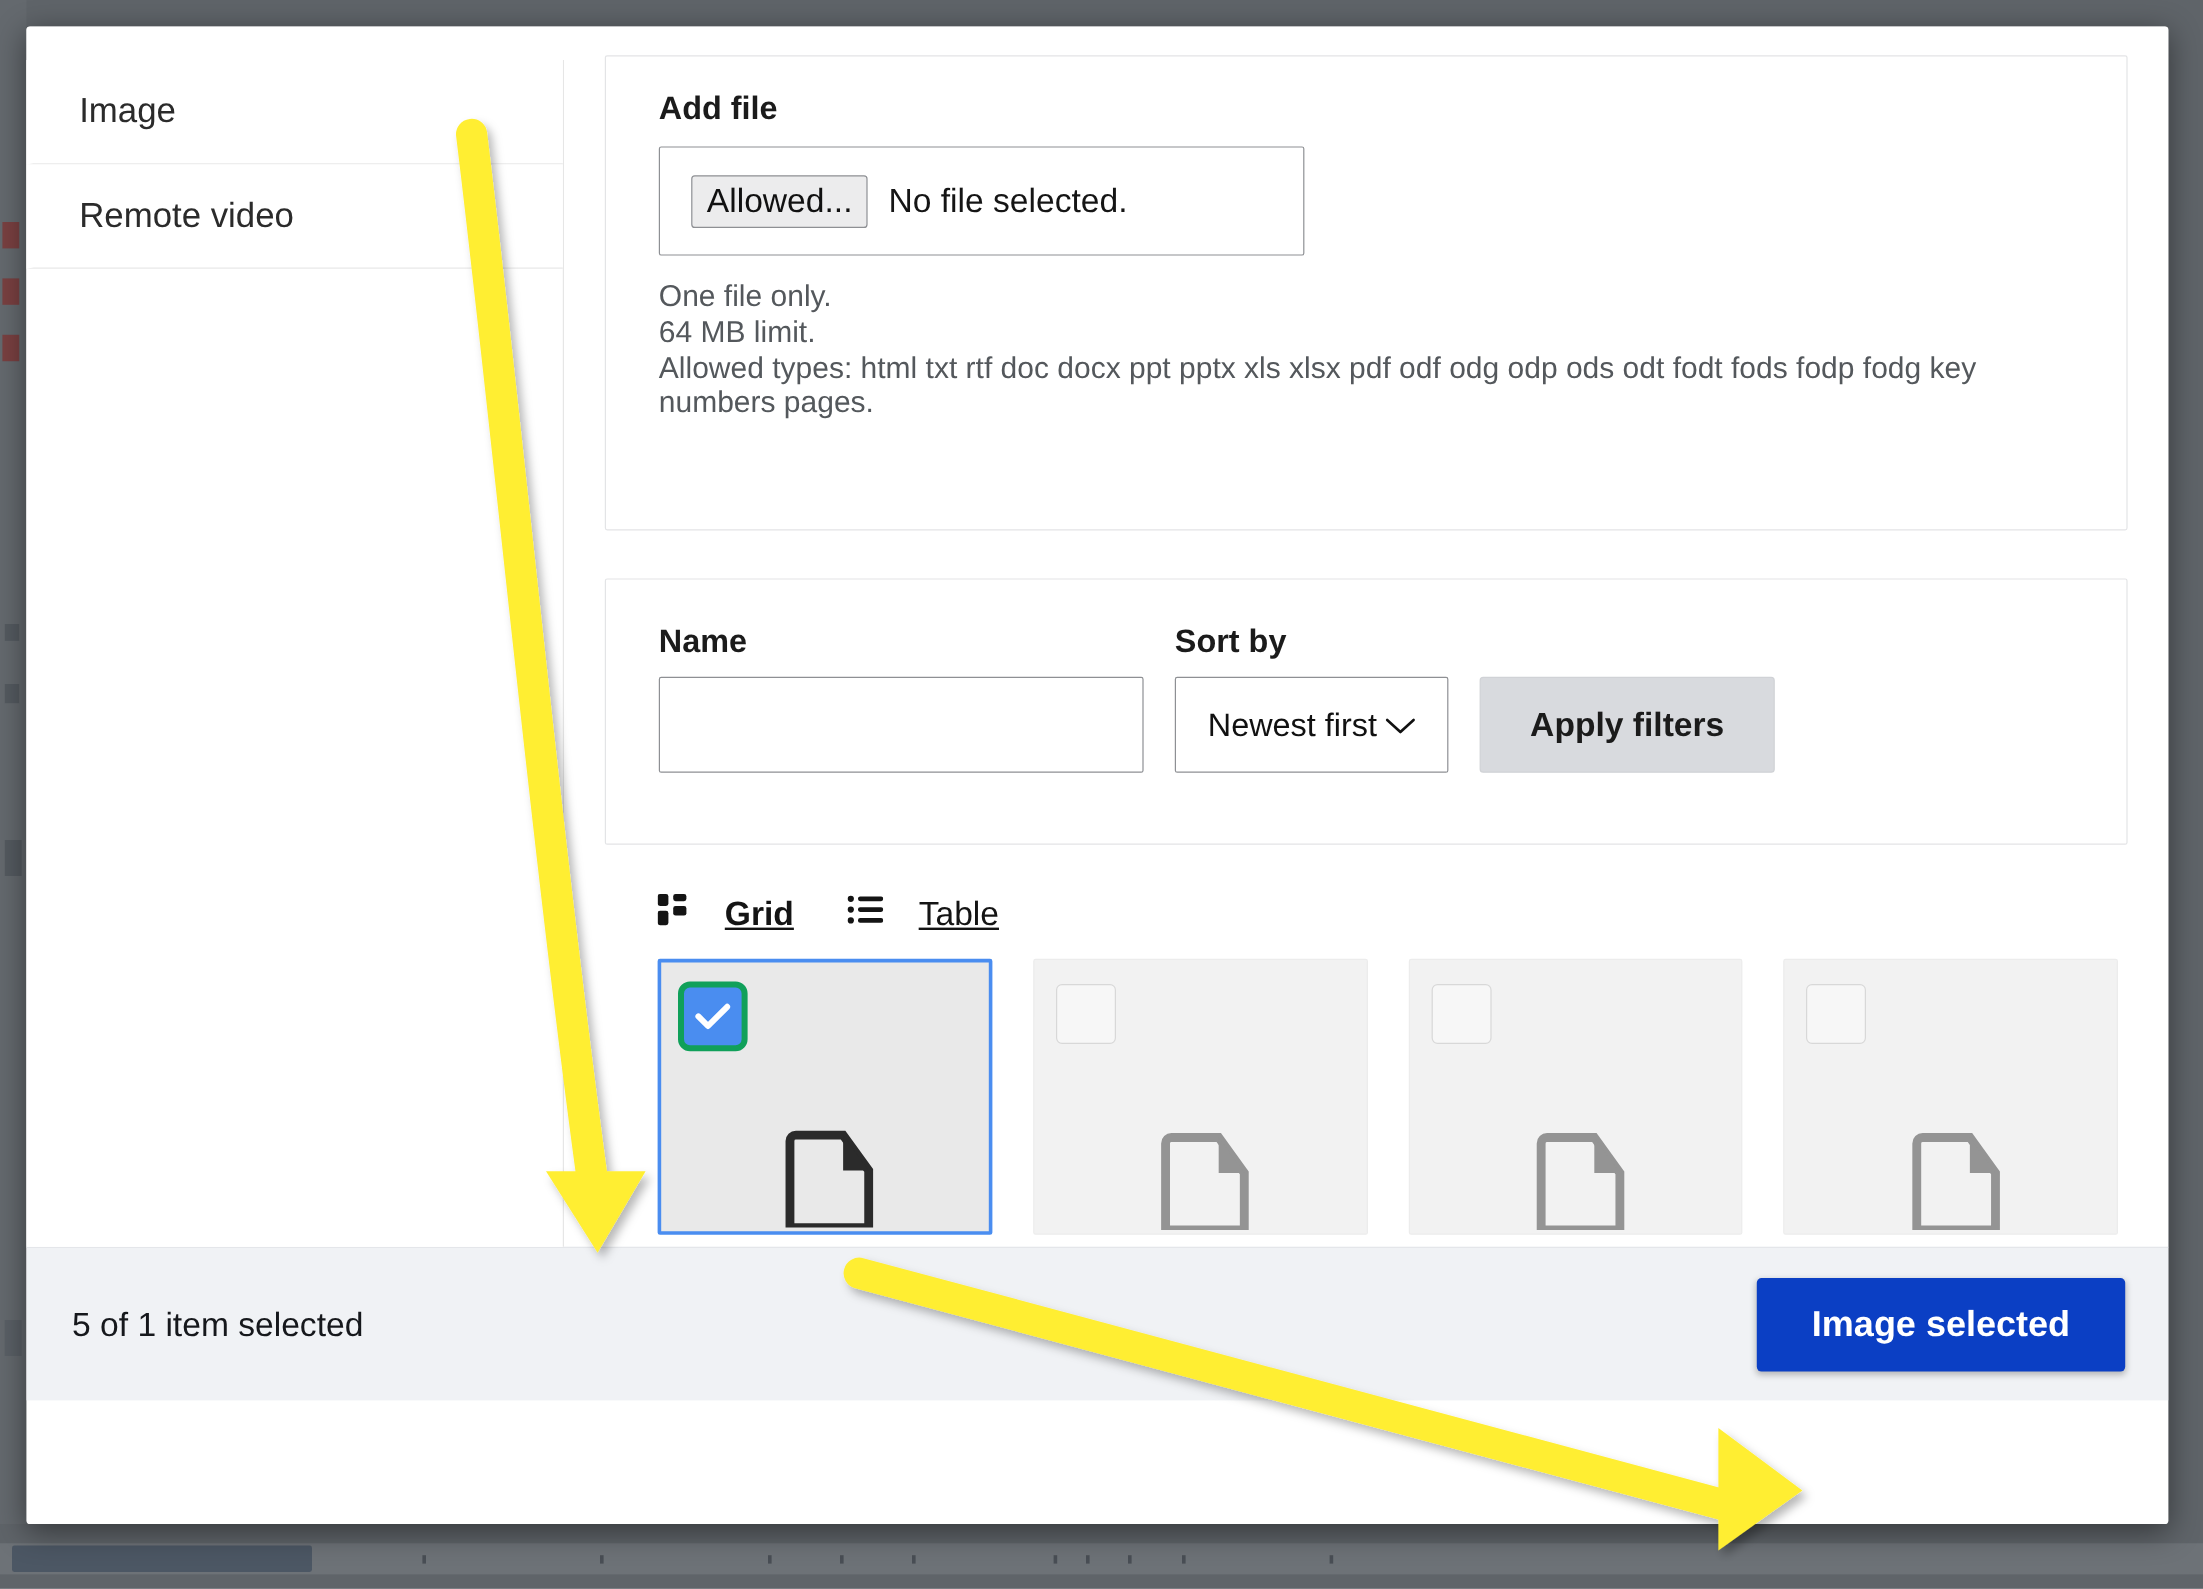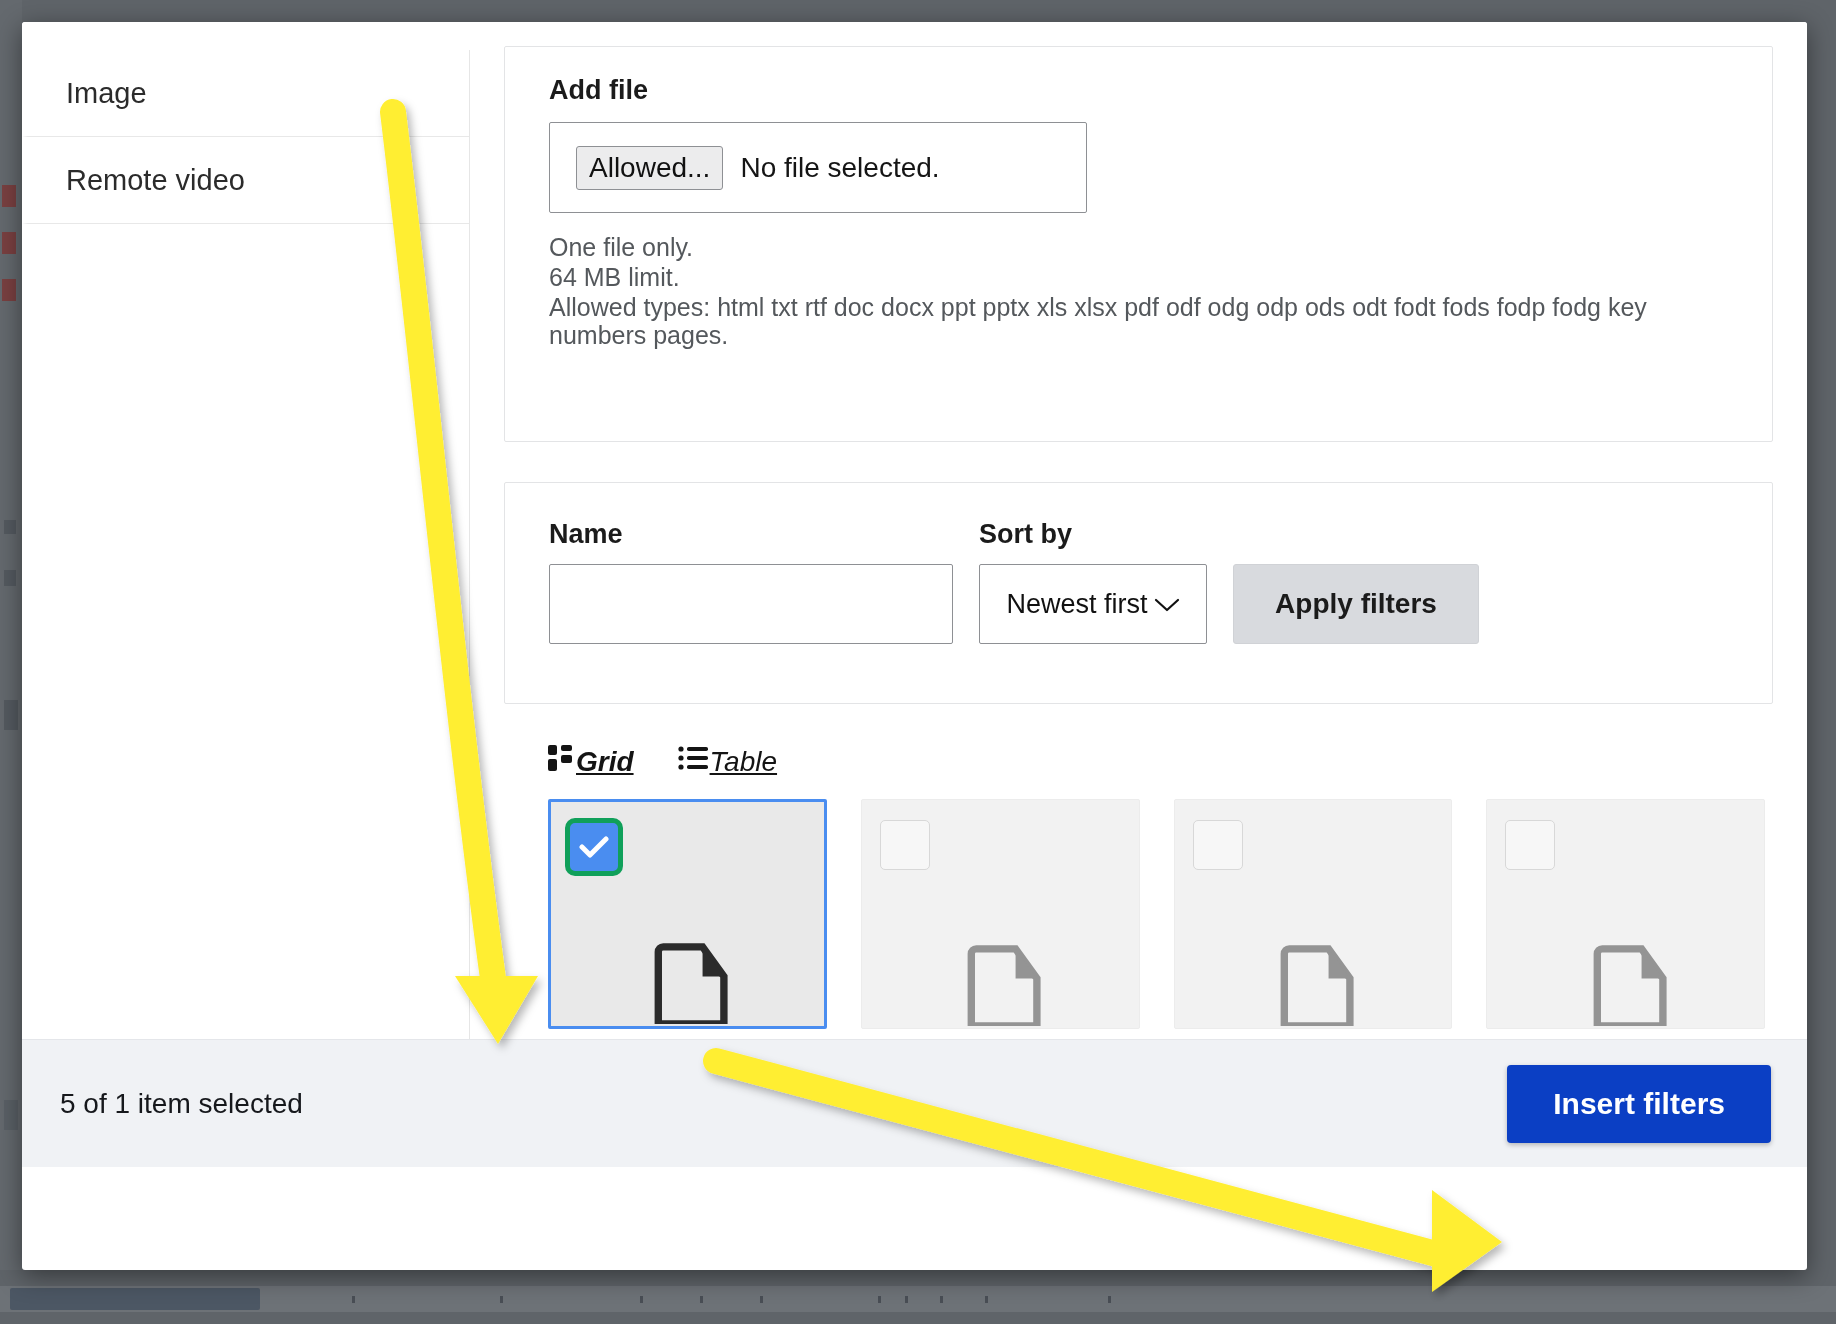--- a/index.html
+++ b/index.html
@@ -194,22 +194,22 @@
     cursor:pointer;
     font-family: "Liberation Sans", sans-serif;
   }
 
   
   .view-toggle {
     display:flex; align-items:center; gap: 44px;
     margin: 4px 0 20px 44px;
   }
   .view-link {
-    display:flex; align-items:center; gap: 2px;
-    font-size: 28px; color:#141414; cursor:pointer;font-style:italic;
+    display:flex; align-items:center; gap: 30px;
+    font-size: 28px; color:#141414; cursor:pointer;
   }
   .view-link .lbl { text-decoration: underline; font-weight: 600;}
   .view-link.plain .lbl { text-decoration: underline; font-weight: 400;}
 
   
   .media-grid {
     display: grid;
     grid-template-columns: repeat(4, 1fr);
     gap: 34px;
     padding: 0 8px 0 44px;
@@ -421,21 +421,21 @@
             </svg>
           </span>
         </div>
 
       </div>
     </div>
   </div>
 
   <div class="modal-footer">
     <div class="sel-count">5 of 1 item selected</div>
-    <button class="insert-btn">Insert filters</button>
+    <button class="insert-btn">Image selected</button>
   </div>
 </div>
 
 <svg class="annot" viewBox="0 0 1836 1324">
   <defs>
     <filter id="ashadow" x="-30%" y="-30%" width="170%" height="170%">
       <feDropShadow dx="4" dy="5" stdDeviation="4" flood-color="#000" flood-opacity="0.28"></feDropShadow>
     </filter>
   </defs>
   <g filter="url(#ashadow)">

